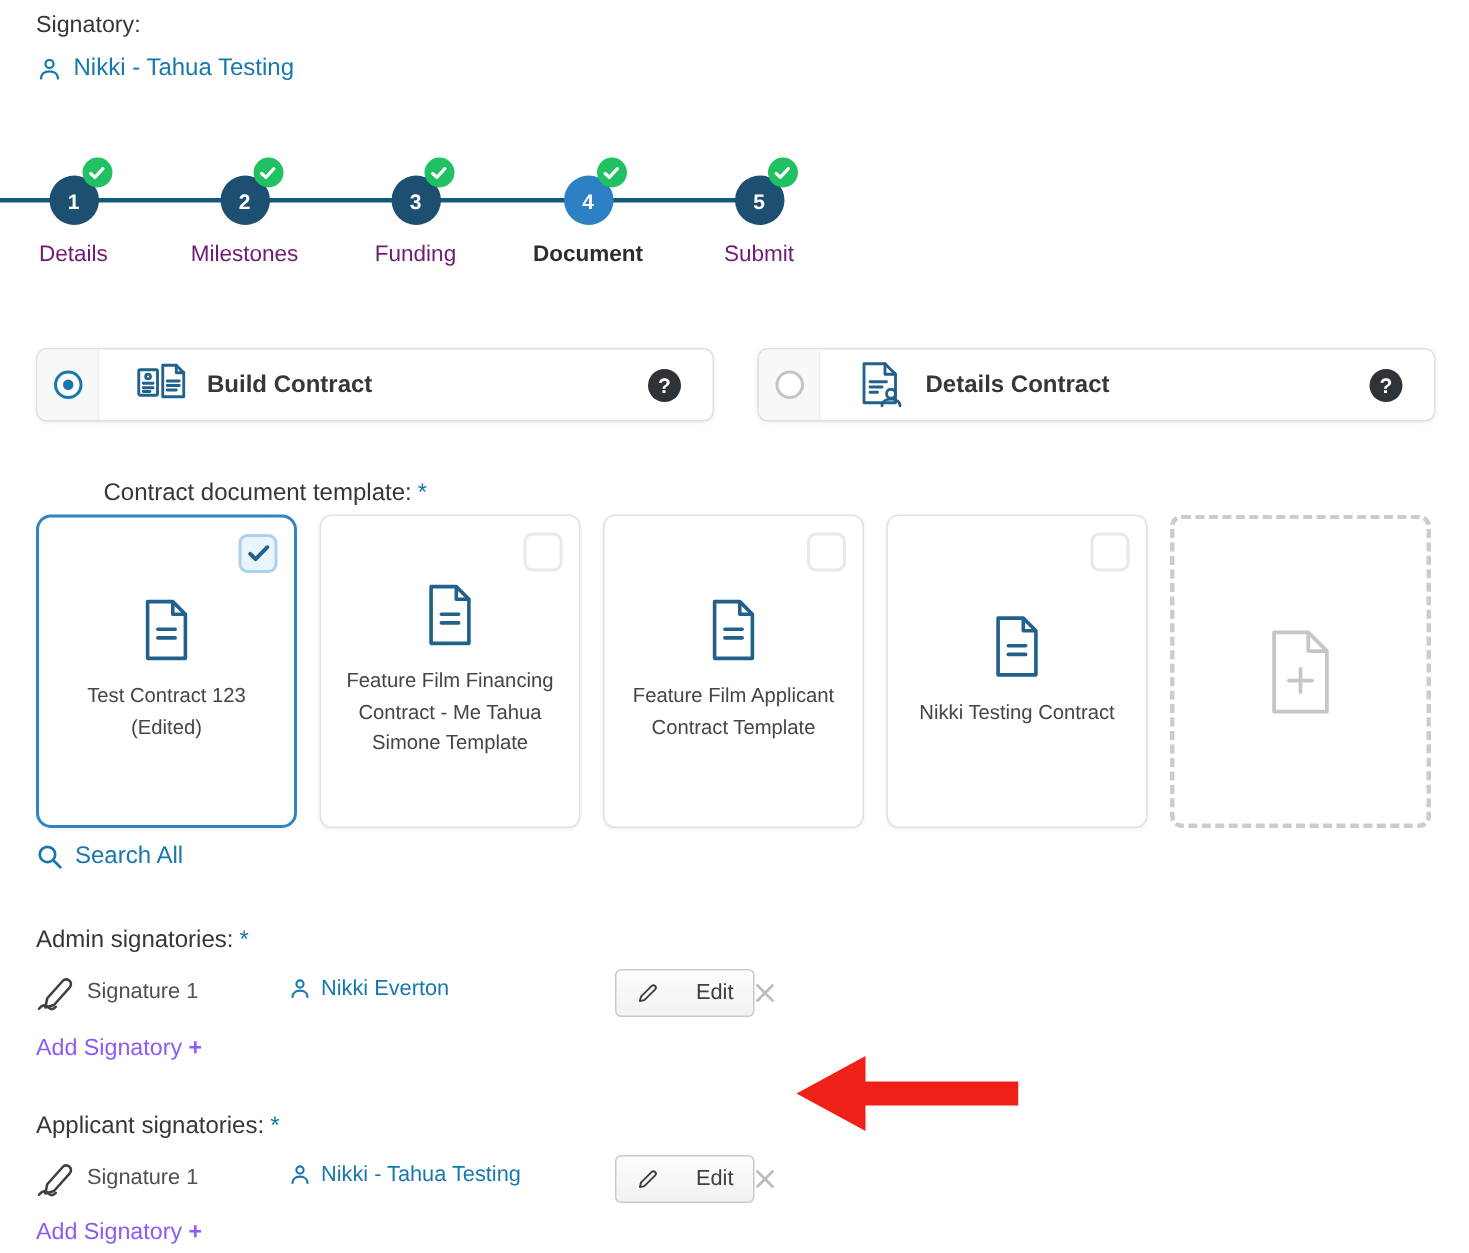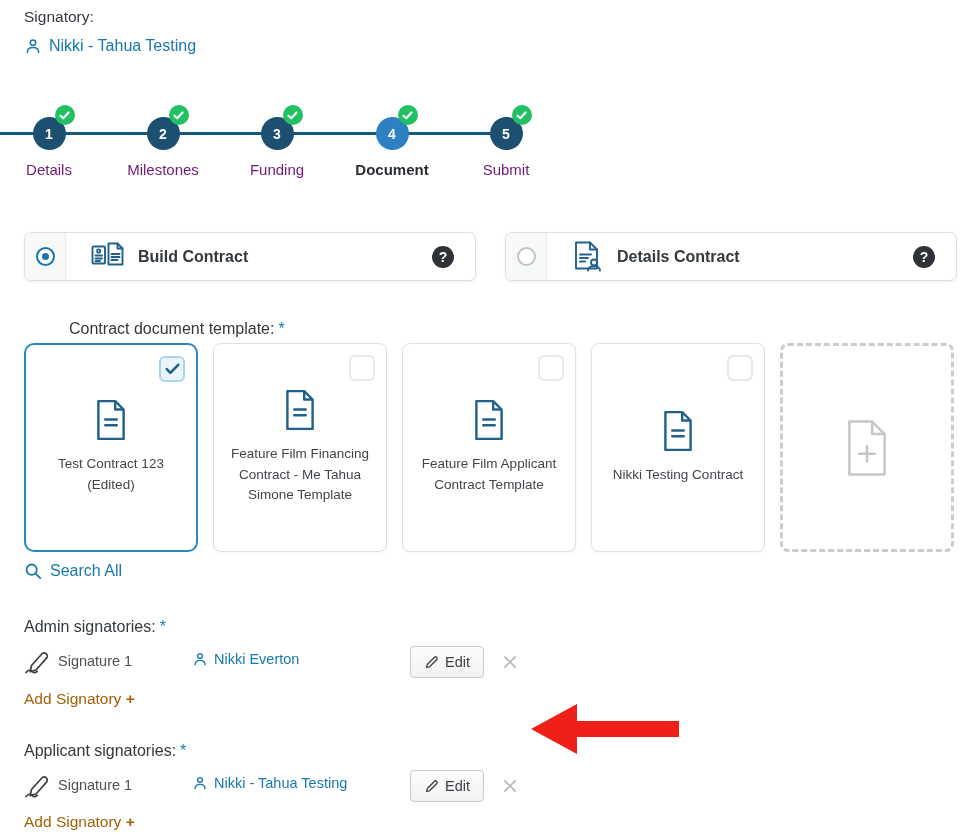--- a/index.html
+++ b/index.html
@@ -64,25 +64,25 @@
   .sec-label{left:24px;font-size:16px;color:#33383c;}
   .admin-label{top:618px;}
   .app-label{top:742px;}
   .sig-row{left:24px;width:560px;height:34px;}
   .admin-row{top:646px;}
   .app-row{top:770px;}
   .sig-pen{position:absolute;left:0;top:3px;display:flex;}
   .sig-slot{position:absolute;left:34px;top:7px;font-size:14.5px;color:#4b5156;}
   .sig-person{position:absolute;left:168px;top:5px;display:flex;gap:6px;align-items:center;
     color:#1878ad;font-size:14.5px;cursor:pointer;}
-  .edit-btn{position:absolute;left:386px;top:0;height:32px;padding:0 13px;display:flex;align-items:center;gap:6px;
+  .edit-btn{position:absolute;left:386px;top:0;height:32px;padding:0 13px;display:flex;align-items:center;gap:25px;
     background:linear-gradient(#fcfcfc,#f2f2f2);border:1px solid #c9c9c9;border-radius:4px;
     font-size:14.5px;color:#3b4046;box-sizing:border-box;cursor:pointer;}
   .x-btn{position:absolute;left:478px;top:8px;width:16px;height:16px;cursor:pointer;display:flex;}
-  .add-link{left:24px;font-size:15.5px;color:#a16207;cursor:pointer;}
+  .add-link{left:24px;font-size:15.5px;color:#8b5cf6;cursor:pointer;}
   .add-admin{top:690px;}
   .add-app{top:813px;}
   .add-link b{font-weight:bold;}
 
   
   .arrow{left:531px;top:703px;display:flex;}
 </style>
 </head>
 <body>
 

